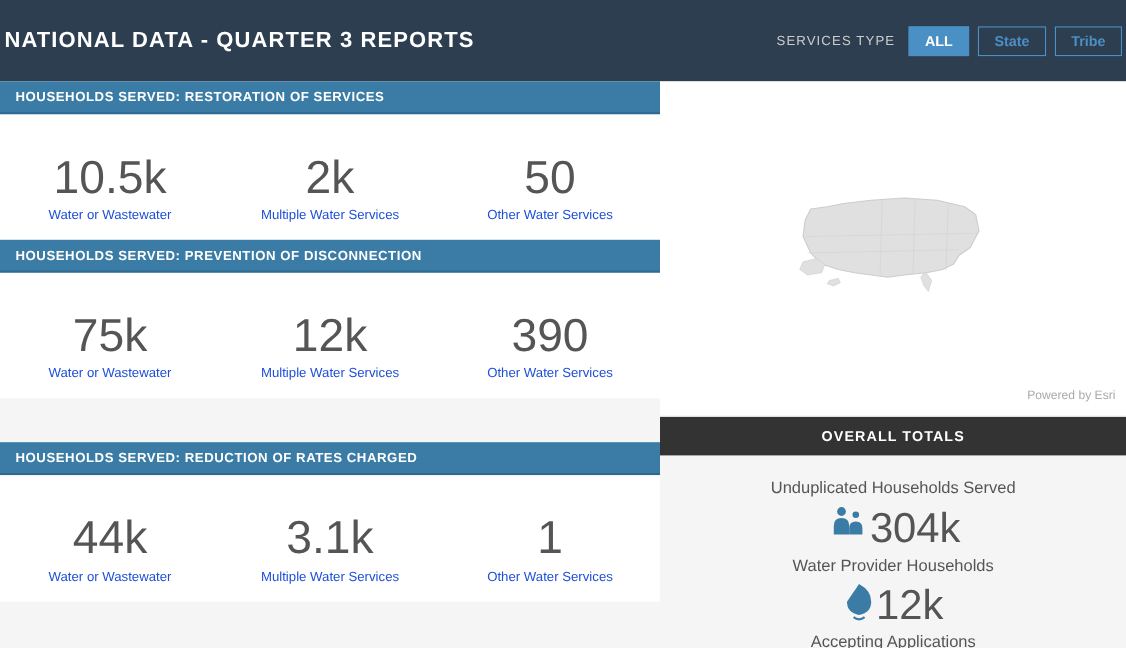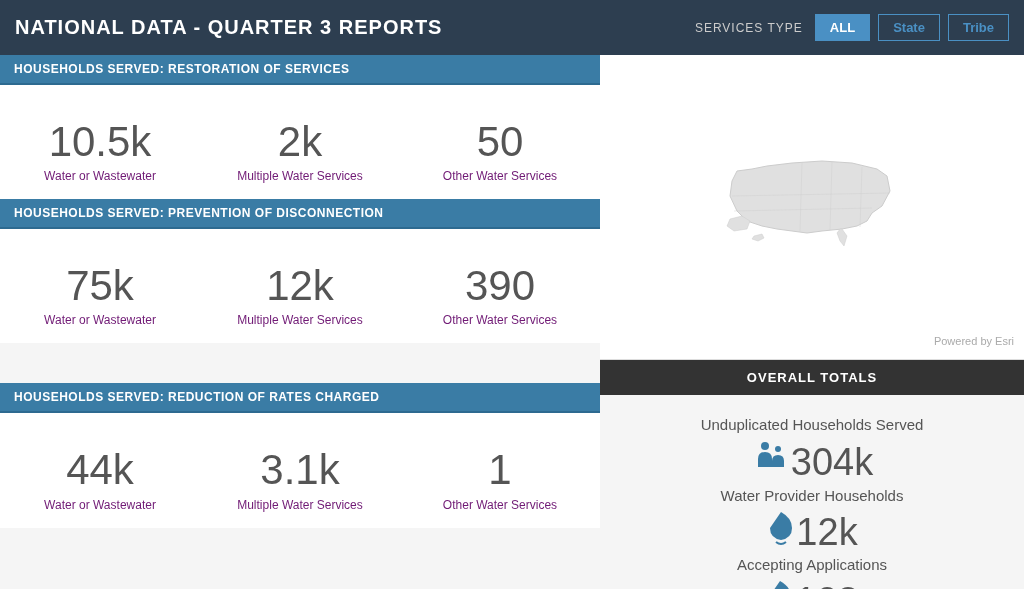--- a/index.html
+++ b/index.html
@@ -11,22 +11,22 @@
       overflow: hidden;
     }
 
     
     .header {
       background: #2d3e50;
       color: white;
       display: flex;
       align-items: center;
       justify-content: space-between;
-      padding: 0 15px;
-      height: 55px;
+      padding: 0 4px;
+      height: 74px;
     }
     .header-title {
       font-size: 20px;
       font-weight: bold;
       letter-spacing: 1px;
     }
     .recipient-type {
       display: flex;
       align-items: center;
       gap: 8px;
@@ -88,21 +88,21 @@
       margin-top: 16px;
     }
     .stat-value {
       font-size: 42px;
       color: #555;
       font-weight: 300;
       line-height: 1.1;
     }
     .stat-label {
       font-size: 12px;
-      color: #701a75;
+      color: #1d4ed8;
       margin-top: 4px;
     }
 
     
     .map-area {
       flex: 1;
       background: white;
       display: flex;
       flex-direction: column;
       align-items: center;

